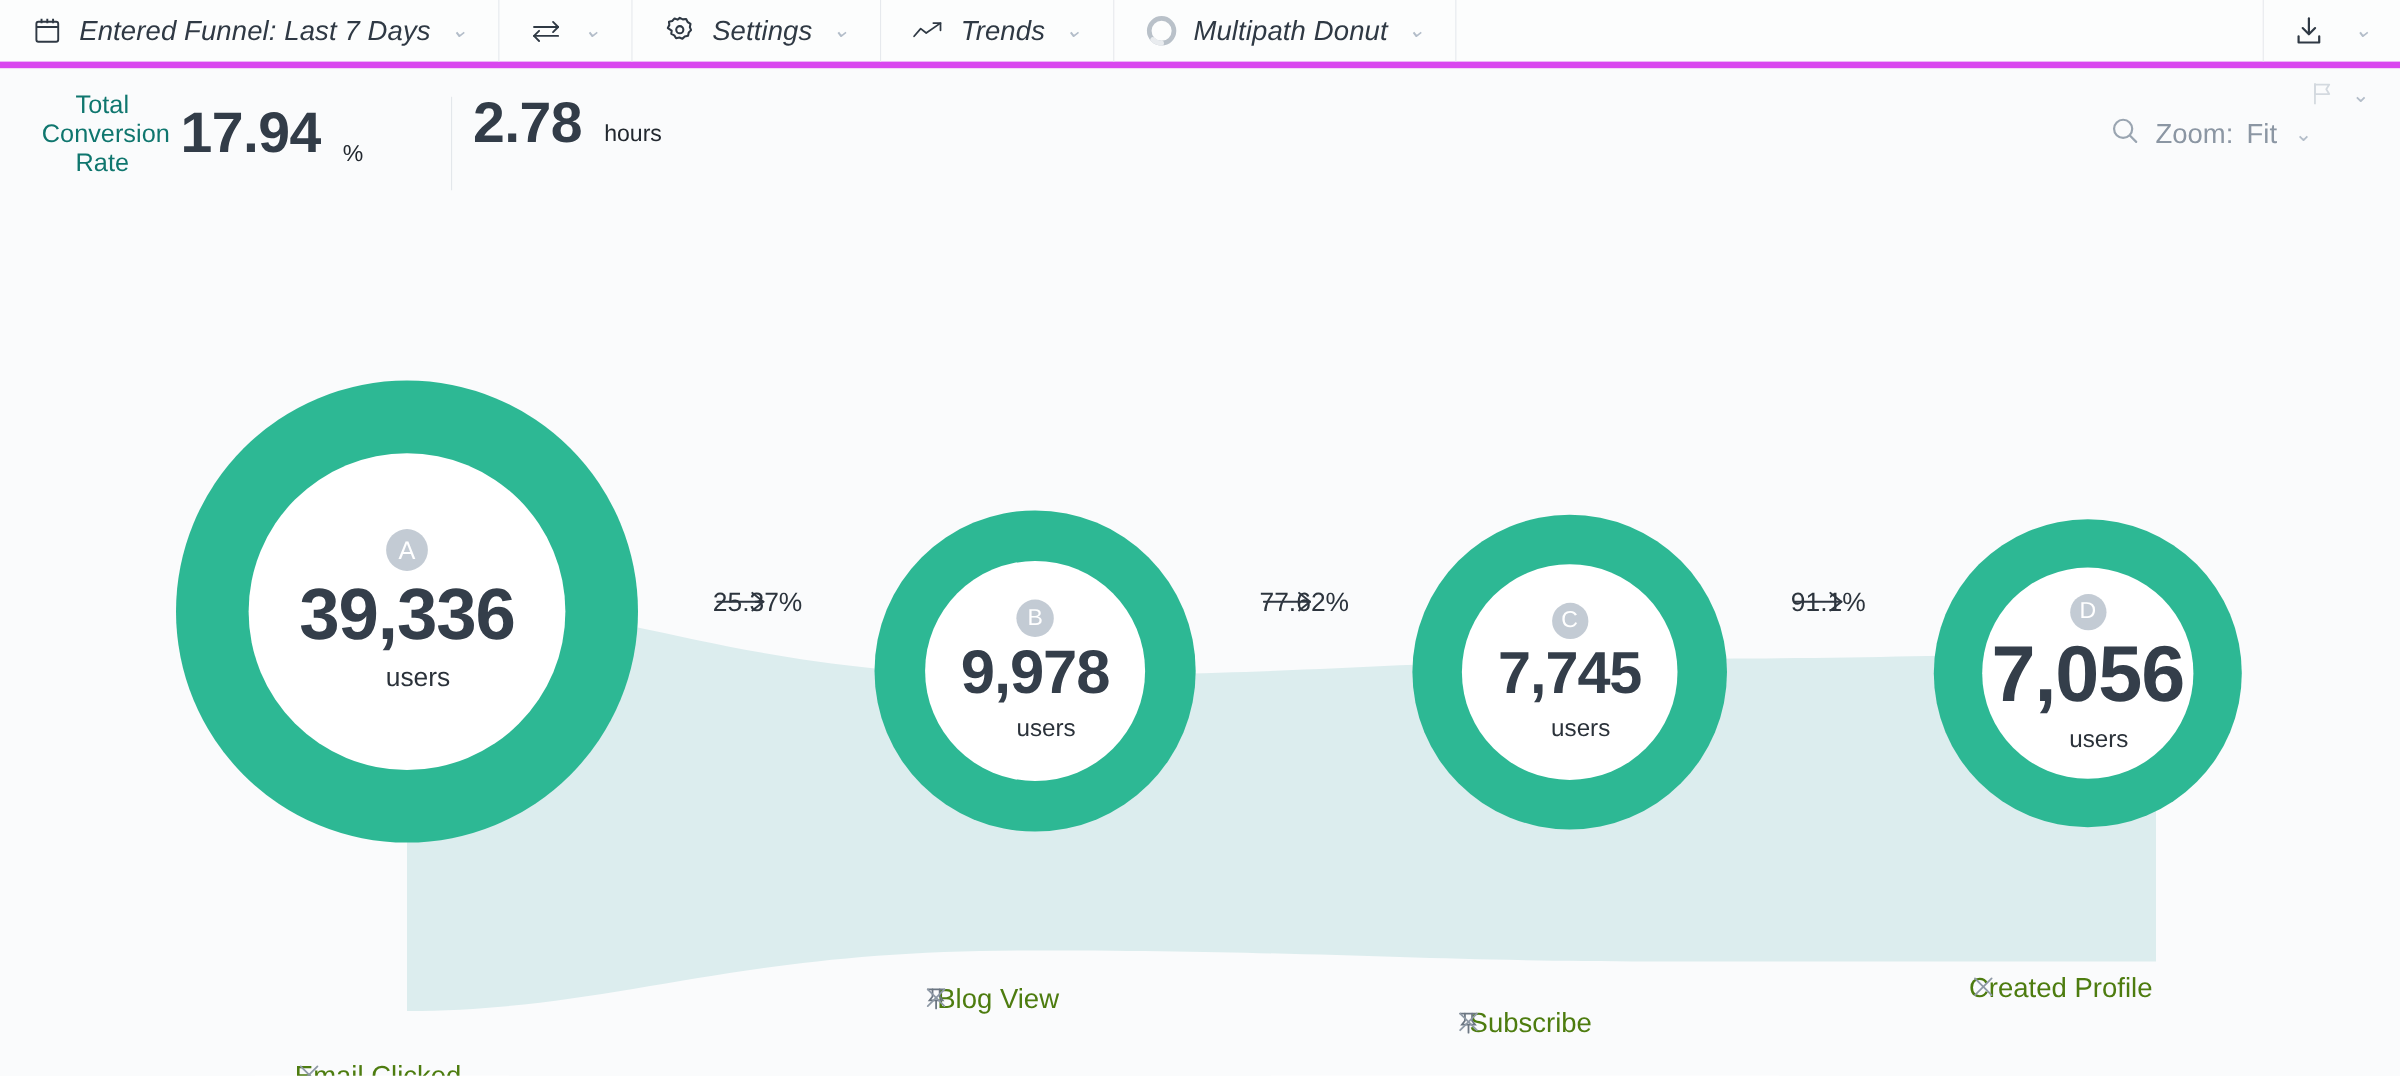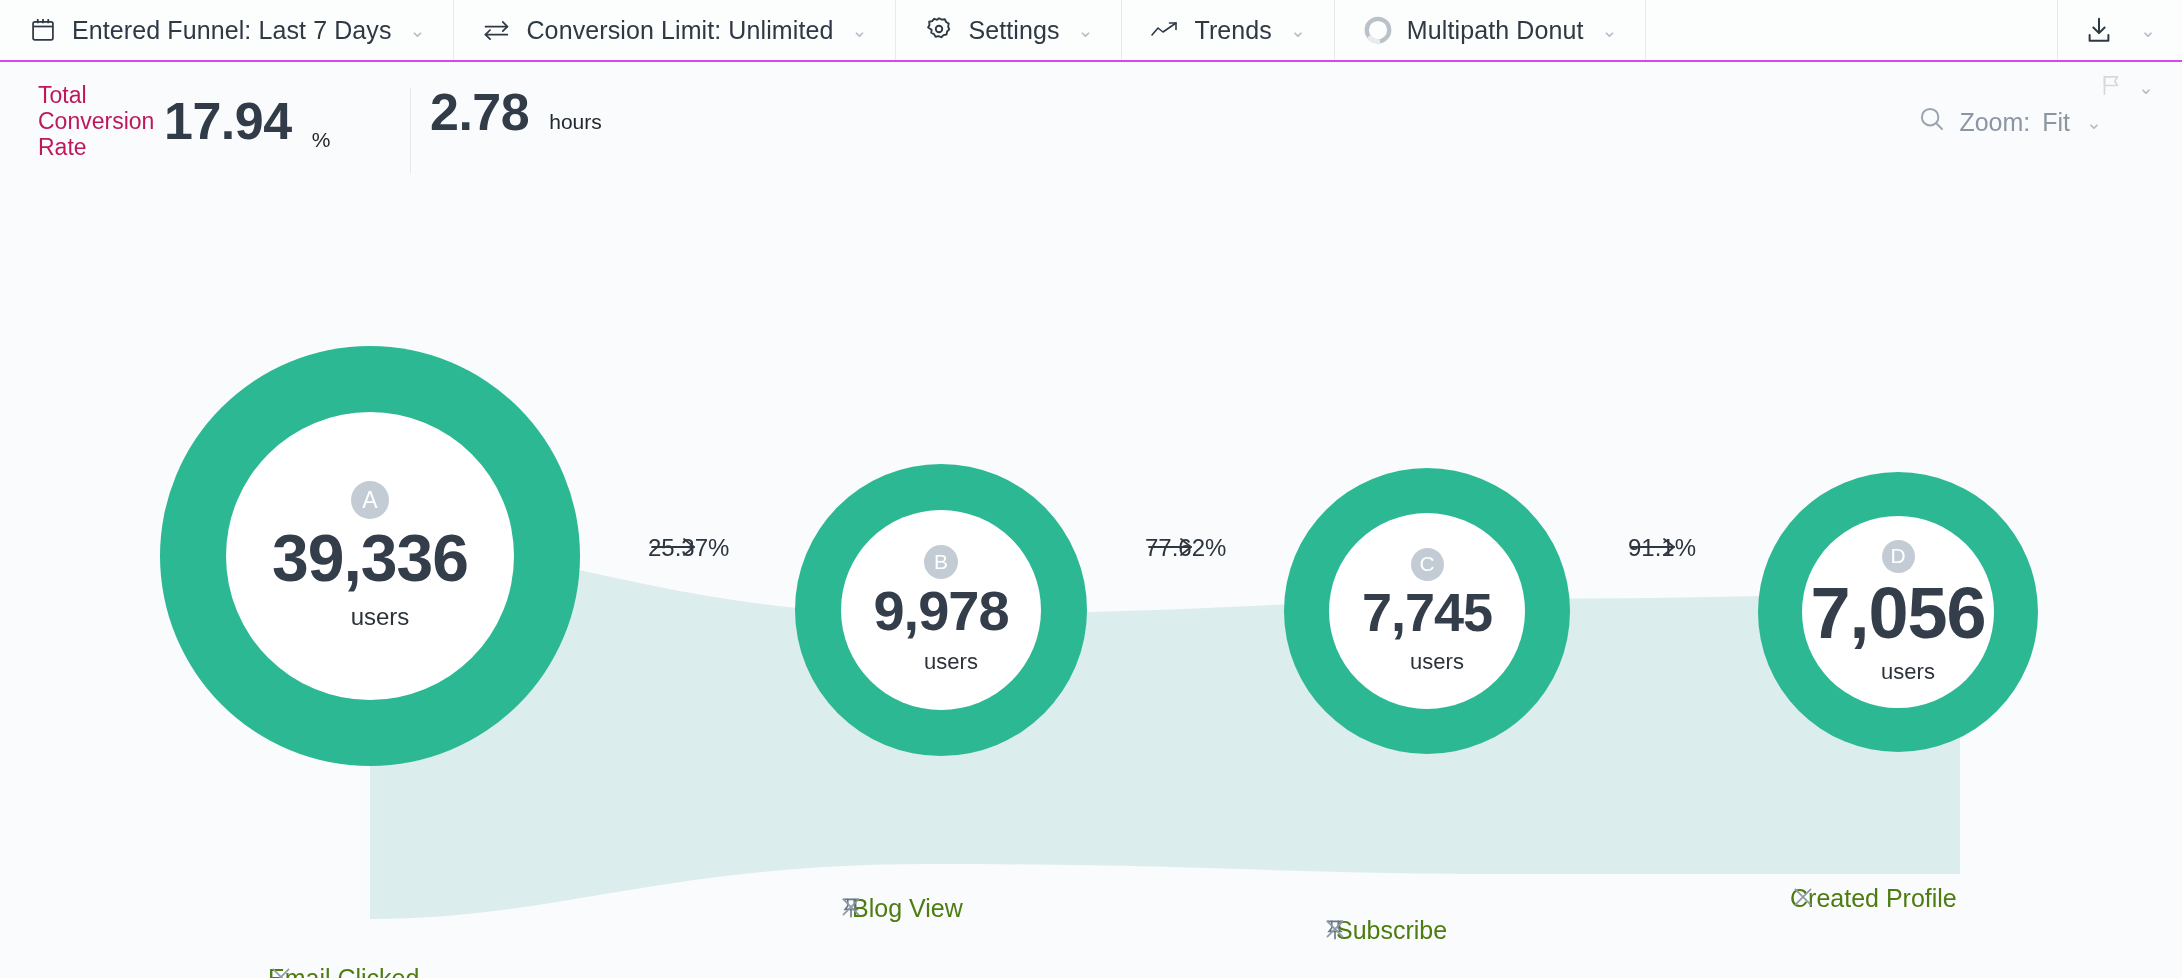--- a/index.html
+++ b/index.html
@@ -10,22 +10,22 @@
     font-family: "Liberation Sans", sans-serif;
     overflow: hidden;
   }
   .app { position: relative; width: 2182px; height: 978px; background:#fafbfc; }
 
   
   .toolbar {
     position: absolute; top: 0; left: 0;
     width: 2182px; height: 62px;
     background: #fcfdfd;
-    border-bottom: 2px solid #d946ef;
-    display: flex; align-items: stretch;
+    border-bottom: 6px solid #d946ef;
+    display: flex; align-items: stretch; font-style: italic;
   }
   .tb-item {
     display: flex; align-items: center; gap: 14px;
     padding: 0 28px;
     border-right: 1px solid #e6e9ed;
     cursor: pointer;
     color: #3b4654;
     font-size: 25px;
     white-space: nowrap;
   }
@@ -36,21 +36,21 @@
   .tb-icon svg { display:block; }
   .tb-spacer { flex: 1 1 auto; border-right: 1px solid #e6e9ed; }
   .tb-download { display:flex; align-items:center; gap:22px; padding:0 26px; cursor:pointer; }
 
   
   .metrics { position: absolute; top: 62px; left: 0; width: 2182px; height: 112px; }
   .metric {
     position: absolute; display: flex; align-items: center; gap: 16px;
   }
   .metric .m-label {
-    text-align: left; color: #be185d; font-size: 23px; line-height: 26px;
+    text-align: center; color: #0f766e; font-size: 23px; line-height: 26px;
     font-family: "Liberation Sans", sans-serif;
   }
   .metric .m-value {
     font-size: 52px; font-weight: bold; color: #323c48; letter-spacing: -.5px;
   }
   .metric .m-unit { font-size: 21px; color: #22282f; align-self: flex-end; padding-bottom: 8px; margin-left: 4px; }
   .metric-a { left: 38px; top: 20px; }
   .metric-a .m-label { width: 110px; }
   .metric-b { left: 430px; top: 20px; }
   .metric-b .m-label { width: 120px; }
@@ -121,21 +121,20 @@
 
     <div class="tb-item">
       <span class="tb-icon">
         <svg width="30" height="28" viewBox="0 0 26 24" fill="none" stroke="#2f3944" stroke-width="1.5" stroke-linecap="round" stroke-linejoin="round">
           <line x1="3" y1="9" x2="22" y2="9"></line>
           <polyline points="18,5 22,9 18,13"></polyline>
           <line x1="3" y1="16" x2="22" y2="16"></line>
           <polyline points="7,12 3,16 7,20"></polyline>
         </svg>
       </span>
-      <span class="tb-label">Conversion Limit: Unlimited</span>
       <span class="tb-caret">⌄</span>
     </div>
 
     <div class="tb-item">
       <span class="tb-icon">
         <svg width="30" height="30" viewBox="0 0 24 24" fill="none" stroke="#2f3944" stroke-width="1.5" stroke-linejoin="round">
           <path d="M12 2.6l2.2 1.1 2.4-.3 1.1 2.2 2.1 1.3-.5 2.4.9 2.2-1.7 1.7-.5 2.4-2.4.5-1.7 1.7-2.2-.9-2.4.5-1.3-2.1-2.2-1.1.3-2.4L3.3 10l1.1-2.2-.3-2.4 2.4-.5L8.2 3l2.2.9z"></path>
           <circle cx="12" cy="11.2" r="2.6"></circle>
         </svg>
       </span>

